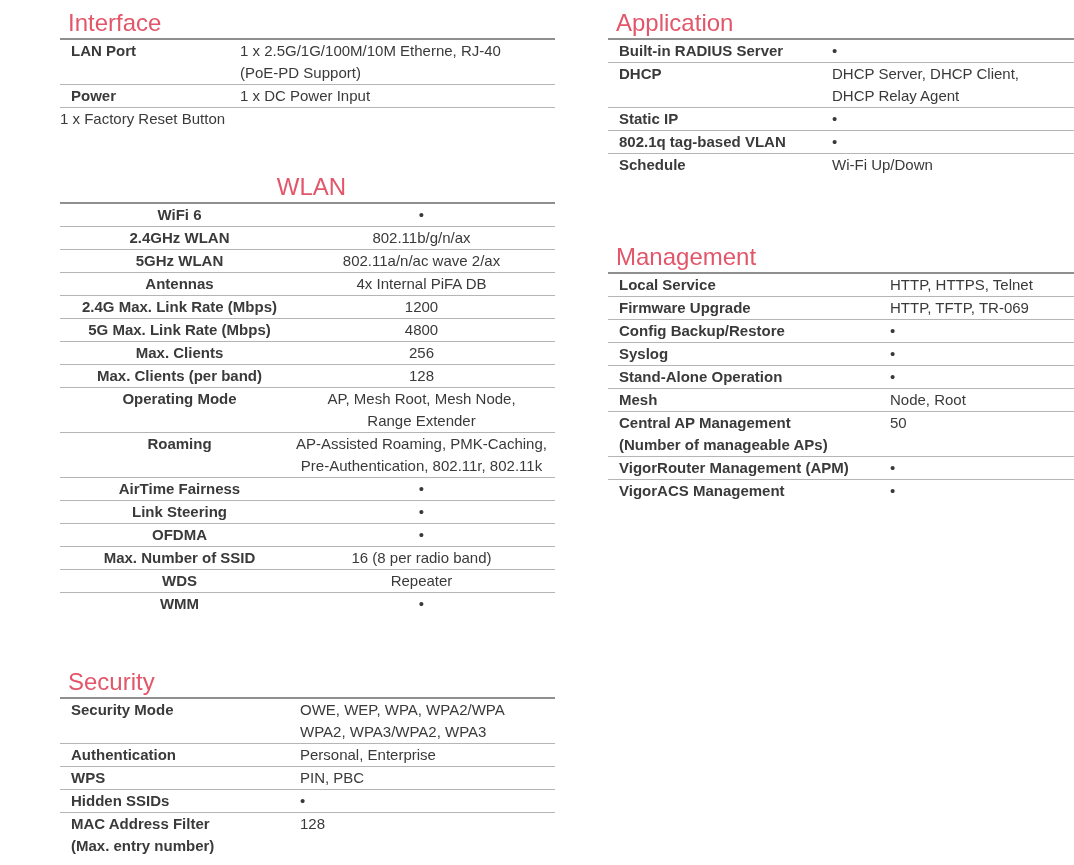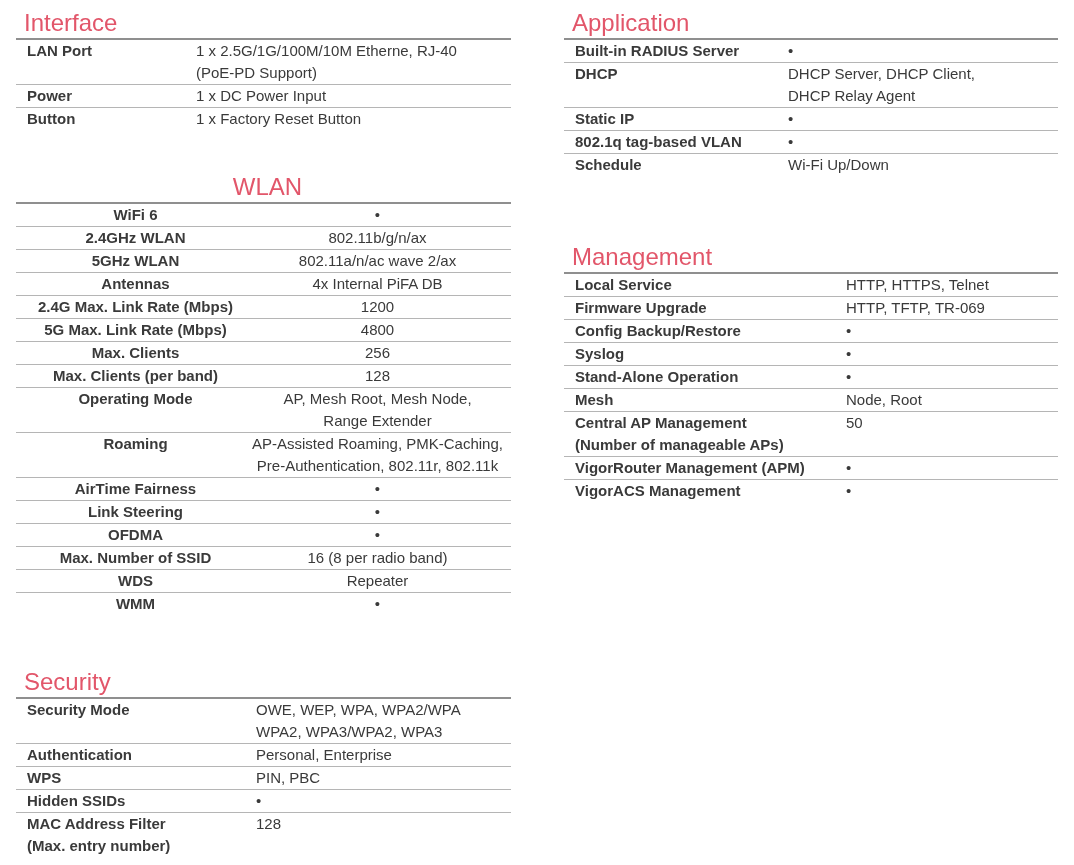--- a/index.html
+++ b/index.html
@@ -11,21 +11,21 @@
     --bg: #ffffff;
   }
   * { margin: 0; padding: 0; box-sizing: border-box; }
   html, body { background: var(--bg); }
   body {
     width: 1074px; height: 865px;
     font-family: "Liberation Sans", "DejaVu Sans", sans-serif;
     font-size: 15px; color: var(--text);
     position: relative; overflow: hidden;
   }
-  .page { position: relative; width: 860px; height: 865px; background: var(--bg); }
+  .page { position: relative; width: 860px; height: 865px; background: var(--bg); margin-left: 44px; }
   .col { position: absolute; top: 8px; }
   .col-left  { left: 16px;  width: 495px; }
   .col-right { left: 564px; width: 494px; }
 
   .section { width: 100%; }
   .section-title {
     font-size: 24px; font-weight: 400; line-height: 30px;
     color: var(--accent);
     padding-left: 8px;
     border-bottom: 2px solid var(--rule-strong);
@@ -57,21 +57,20 @@
           <div class="row">
     <div class="cell label">LAN Port</div>
     <div class="cell value">1 x 2.5G/1G/100M/10M Etherne, RJ-40
 (PoE-PD Support)</div>
   </div>
           <div class="row">
     <div class="cell label">Power</div>
     <div class="cell value">1 x DC Power Input</div>
   </div>
           <div class="row">
-    <div class="cell label">Button</div>
     <div class="cell value">1 x Factory Reset Button</div>
   </div>
         </div>
   </section>
       <section class="section section-wlan">
     <h2 class="section-title">WLAN</h2>
     <div class="rows">
           <div class="row">
     <div class="cell label">WiFi 6</div>
     <div class="cell value">•</div>

